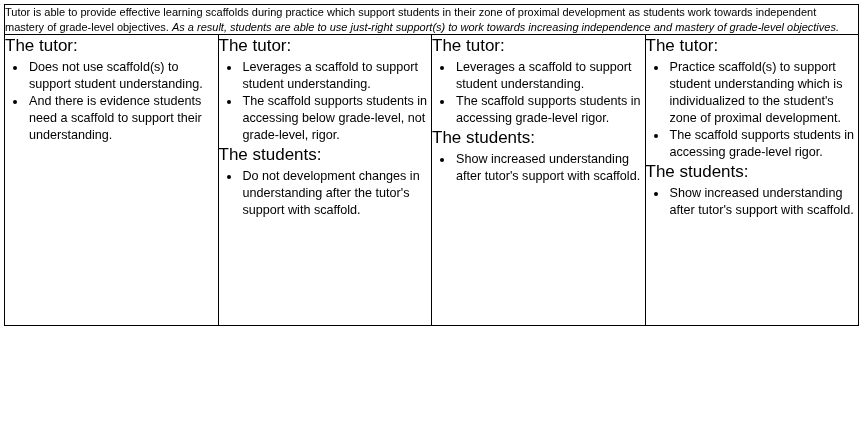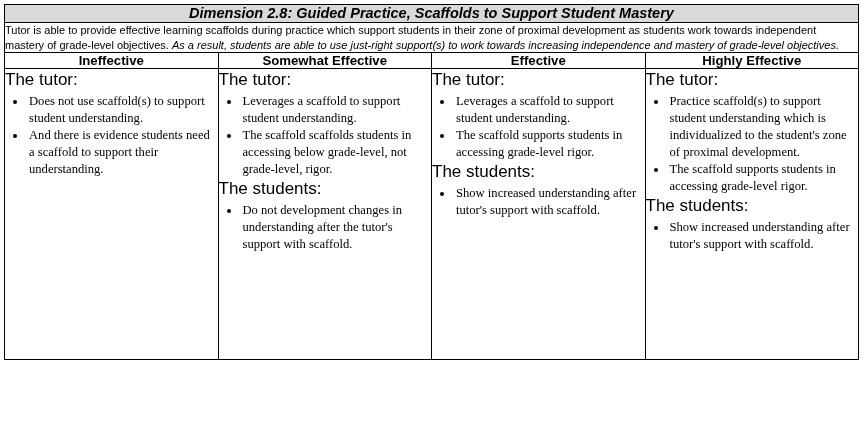--- a/index.html
+++ b/index.html
@@ -64,21 +64,20 @@
     font-size: 17px;
     line-height: 1.35;
     margin: 0 0 1px 0;
   }
   .lead-in.spaced {
   }
   ul.bullets {
     margin: 0;
     padding: 0 0 0 22px;
     list-style-type: disc;
-    font-family: Liberation Serif, serif;
   }
   ul.bullets li {
     font-size: 12.6px;
     line-height: 1.35;
     margin: 0 0 0 0;
     padding-left: 2px;
   }
   ul.bullets li + li {
     margin-top: 0;
   }
@@ -86,48 +85,37 @@
   .col-2 { width: 213px; }
   .col-3 { width: 213px; }
   .col-4 { width: 214px; }
 </style>
 </head>
 <body>
 
 <table class="rubric">
   <tbody>
     <tr>
-      <td class="title-cell" colspan="4">
-        <div class="title-text">Dimension 2.8: Guided Practice, Scaffolds to Support Student Mastery</div>
-      </td>
-    </tr>
-    <tr>
       <td class="desc-cell" colspan="4">
         <div class="desc-text"><span>Tutor is able to provide effective learning scaffolds during practice which support students in their zone of proximal development as students work towards independent mastery of grade-level objectives. </span><span class="em">As a result, students are able to use just-right support(s) to work towards increasing independence and mastery of grade-level objectives.</span></div>
       </td>
-    </tr>
-    <tr>
-      <td class="header-cell col-1">Ineffective</td>
-      <td class="header-cell col-2">Somewhat Effective</td>
-      <td class="header-cell col-3">Effective</td>
-      <td class="header-cell col-4">Highly Effective</td>
     </tr>
     <tr>
       <td class="level-cell col-1">
         <p class="lead-in">The tutor:</p>
         <ul class="bullets">
           <li>Does not use scaffold(s) to support student understanding.</li>
           <li>And there is evidence students need a scaffold to support their understanding.</li>
         </ul>
       </td>
       <td class="level-cell col-2">
         <p class="lead-in">The tutor:</p>
         <ul class="bullets">
           <li>Leverages a scaffold to support student understanding.</li>
-          <li>The scaffold scaffolds students in accessing below grade-level, not grade-level, rigor.</li>
+          <li>The scaffold supports students in accessing below grade-level, not grade-level, rigor.</li>
         </ul>
         <p class="lead-in spaced">The students:</p>
         <ul class="bullets">
           <li>Do not development changes in understanding after the tutor's support with scaffold.</li>
         </ul>
       </td>
       <td class="level-cell col-3">
         <p class="lead-in">The tutor:</p>
         <ul class="bullets">
           <li>Leverages a scaffold to support student understanding.</li>

